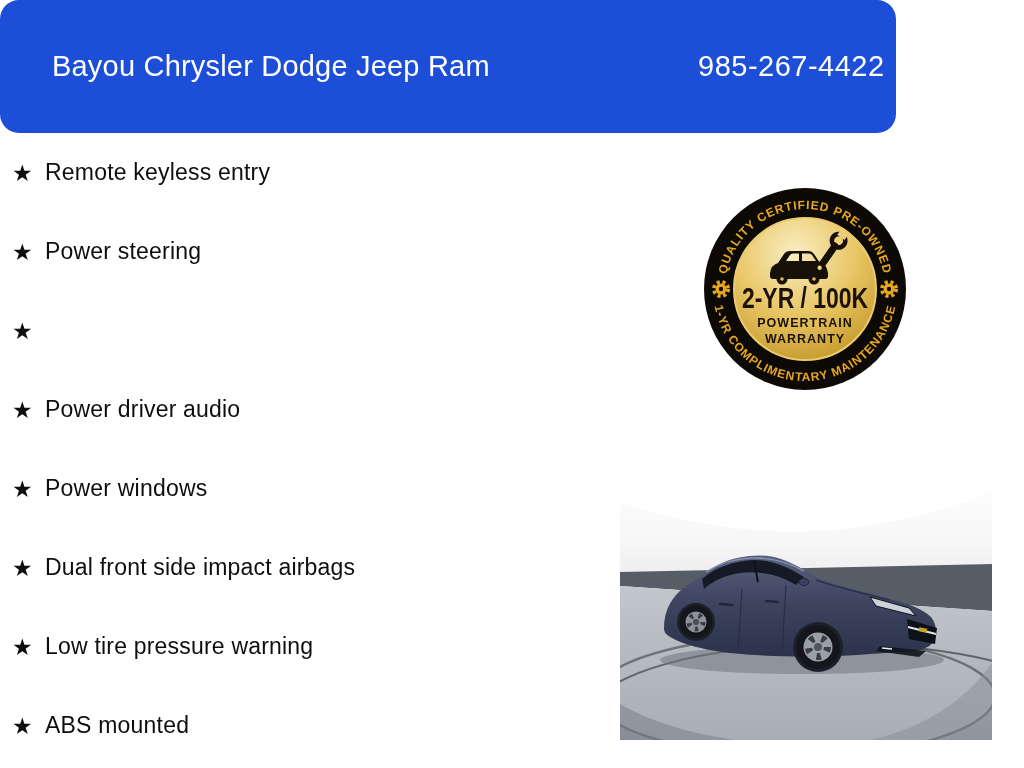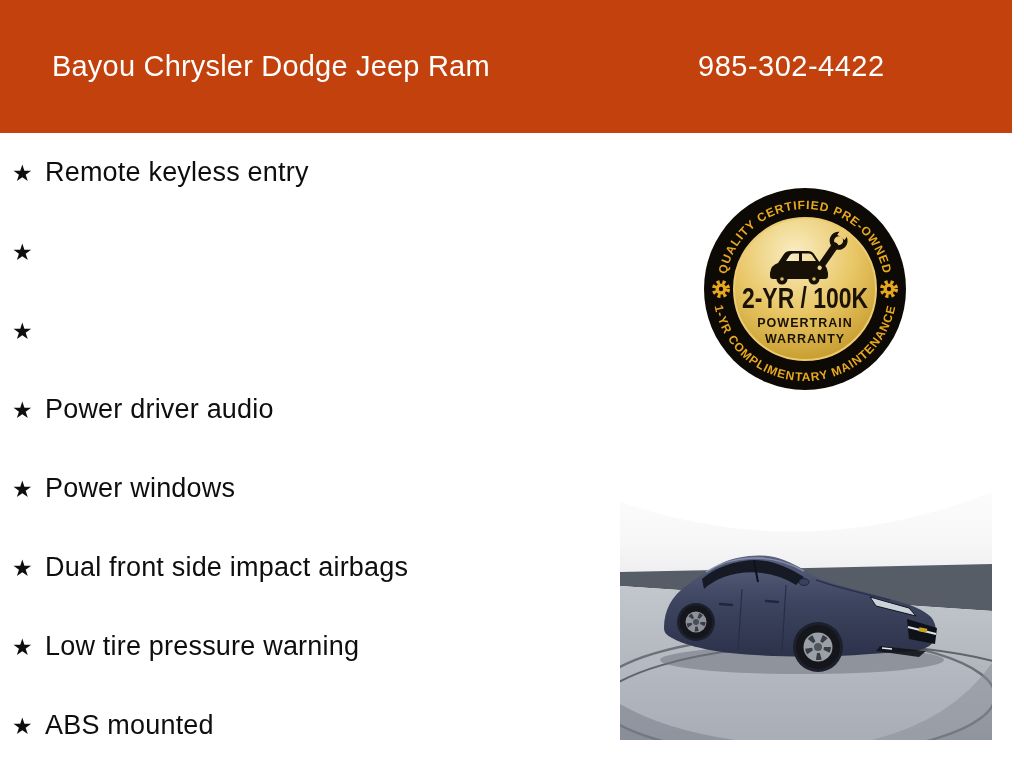--- a/index.html
+++ b/index.html
@@ -2,59 +2,60 @@
 <html><head>
 <meta charset="utf-8">
 <style>
   html,body{margin:0;padding:0;}
   body{
     width:1024px;height:768px;position:relative;overflow:hidden;
     background:#ffffff;
     font-family:"Liberation Sans", sans-serif;
   }
   
-  .header{position:absolute;left:0;top:0;width:1012px;height:133px;background:#c2410c;}
+  .header{position:absolute;left:0;top:0;width:896px;height:133px;background:#1d4ed8;border-radius:19px;}
   .dealer-name{
     position:absolute;left:52px;top:51px;color:#ffffff;
     font-size:29px;line-height:31px;letter-spacing:.2px;white-space:nowrap;
   }
   .phone-number{
     position:absolute;left:698px;top:51px;color:#ffffff;
     font-size:29px;line-height:31px;letter-spacing:.5px;white-space:nowrap;
   }
   
   .features{position:absolute;left:12px;top:133px;width:600px;list-style:none;margin:0;padding:0;}
   .features li{height:79px;display:flex;align-items:center;}
   .star{
     width:33px;flex:0 0 33px;font-family:"DejaVu Sans", sans-serif;
     font-size:23px;color:#0e0e0e;line-height:1;padding-top:2px;
   }
-  .feature-text{font-size:27px;color:#0e0e0e;letter-spacing:.2px;white-space:nowrap;}
+  .feature-text{font-size:23px;color:#0e0e0e;letter-spacing:.2px;white-space:nowrap;}
   
   .badge{position:absolute;left:703px;top:187px;width:204px;height:204px;}
   .badge svg{display:block;}
   
   .photo{position:absolute;left:620px;top:458px;width:372px;height:282px;}
   .photo svg{display:block;}
 </style>
 </head>
 <body>
 
 <div class="header">
   <div class="dealer-name">Bayou Chrysler Dodge Jeep Ram</div>
-  <div class="phone-number">985-302-4422</div>
+  <div class="phone-number">985-267-4422</div>
 </div>
 
 <ul class="features">
   <li>
     <span class="star">★</span>
     <span class="feature-text">Remote keyless entry</span>
   </li>
   <li>
     <span class="star">★</span>
+    <span class="feature-text">Power steering</span>
   </li>
   <li>
     <span class="star">★</span>
   </li>
   <li>
     <span class="star">★</span>
     <span class="feature-text">Power driver audio</span>
   </li>
   <li>
     <span class="star">★</span>

